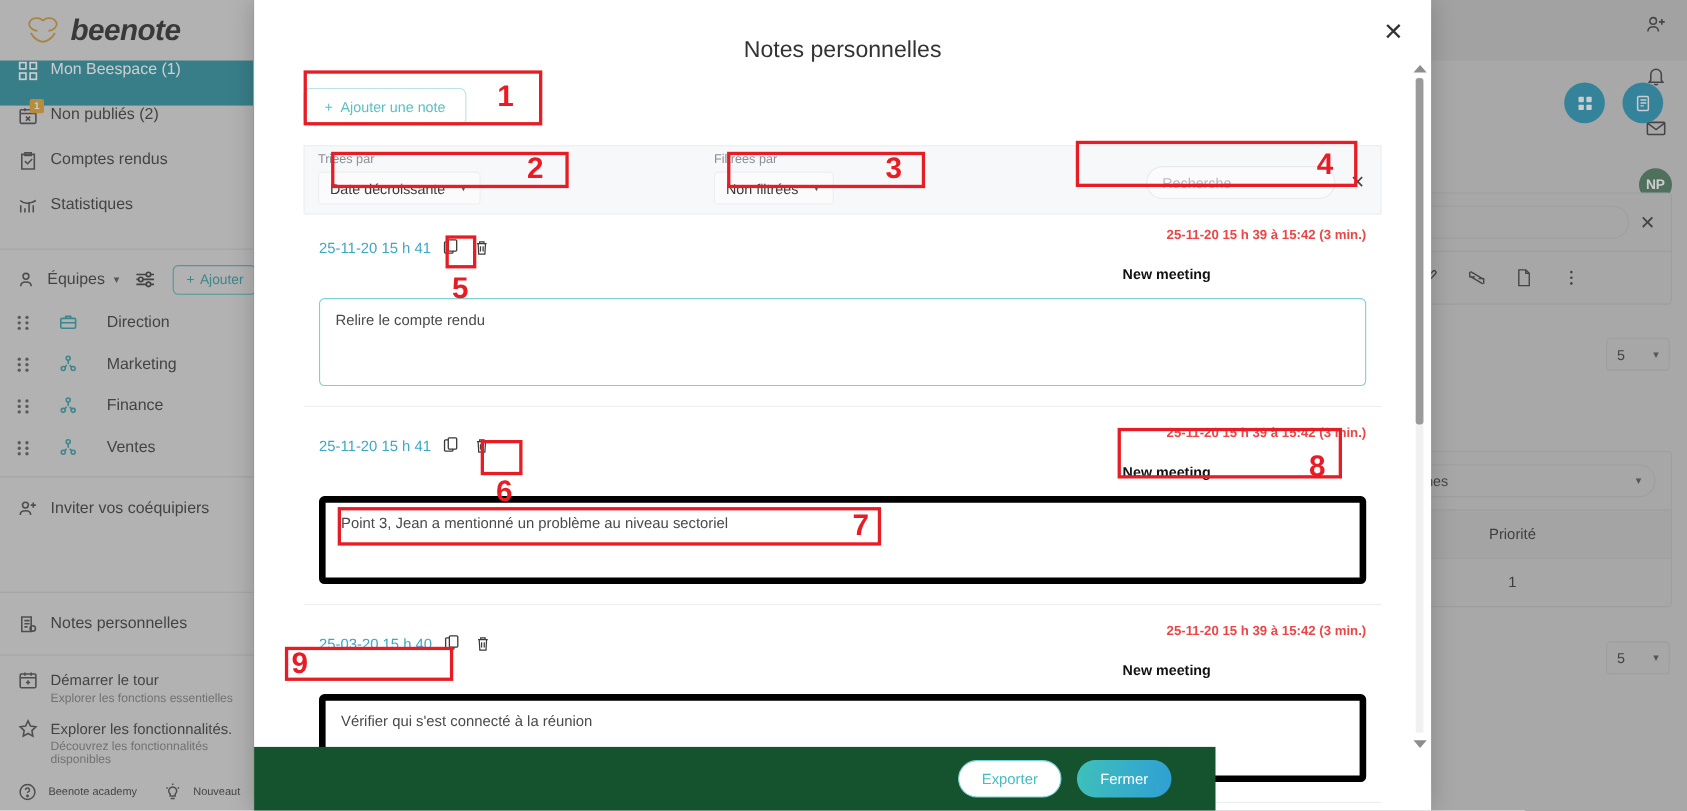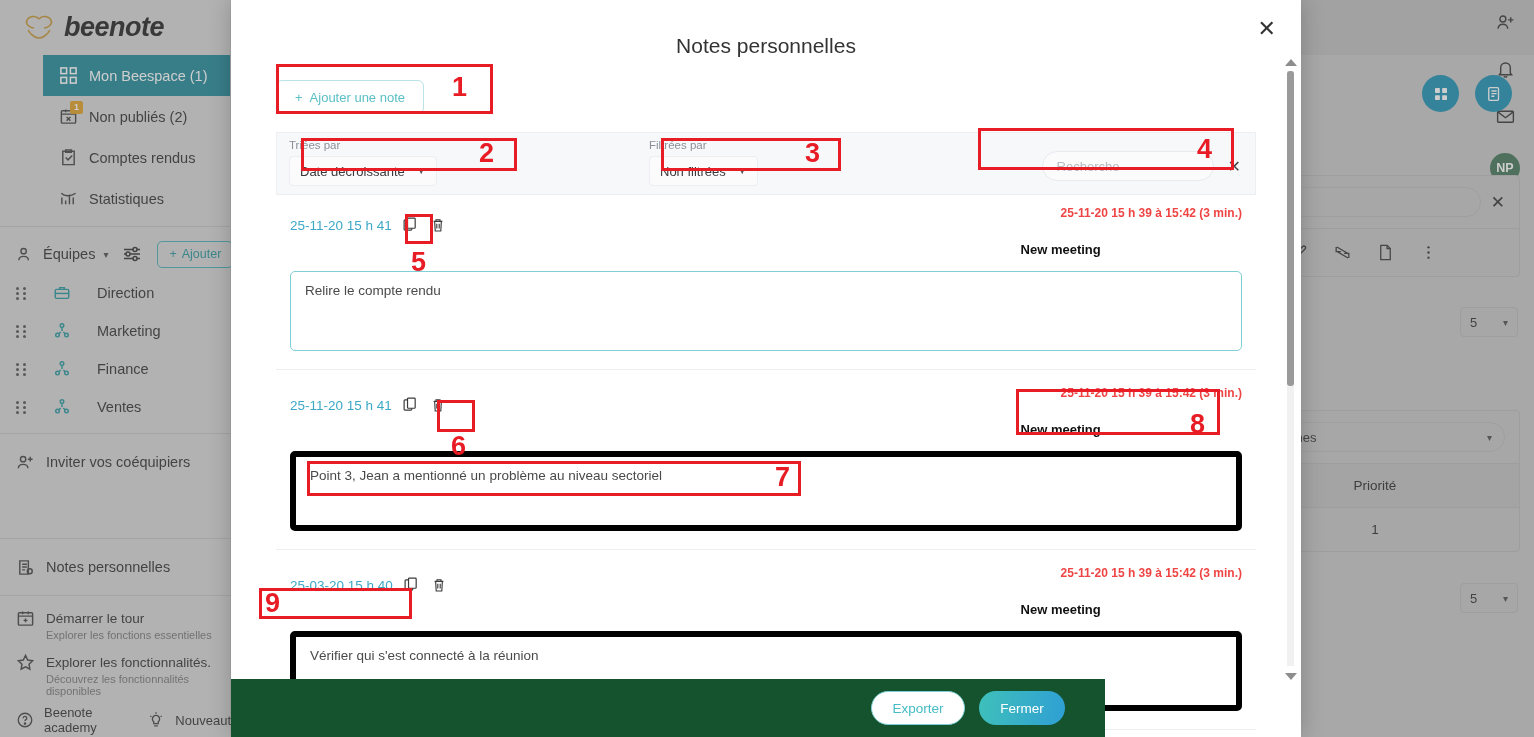--- a/index.html
+++ b/index.html
@@ -15,22 +15,22 @@
 
   .sidebar {
     position: absolute; left: 0; top: 0; width: 231px; height: 737px;
     background: #d8d8d8; border-right: 1px solid #cfcfcf;
   }
   .logo-row { height: 55px; display: flex; align-items: center; padding-left: 22px; gap: 8px; font-style: italic; }
   .logo-mark { width: 34px; height: 26px; position: relative; }
   .logo-text { font-size: 27px; font-weight: 700; color: #2c2c2c; letter-spacing: -0.5px; }
 
   .nav-item {
-    height: 41px; display: flex; align-items: center; gap: 11px;
-    padding-left: 16px; font-size: 14.5px; color: #3a3a3a; position: relative; margin-left: 43px;
+    height: 41px; display: flex; gap: 11px;
+    padding-left: 16px; font-size: 14.5px; color: #3a3a3a; position: relative;
   }
   .nav-item.active { background: #2a8f9e; color: #ffffff; }
   .nav-ico { width: 19px; height: 19px; flex: none; position: relative; color: #4a4a4a; }
   .nav-item.active .nav-ico { color: #fff; }
   .badge-sq {
     position: absolute; top: -6px; left: 11px; width: 13px; height: 13px;
     background: #e0a32e; color: #fff; font-size: 9px; line-height: 13px;
     text-align: center; border-radius: 2px; font-weight: 700;
   }
 
@@ -49,21 +49,21 @@
   .team-row { height: 38px; display: flex; align-items: center; gap: 26px; padding-left: 16px; font-size: 14.5px; color: #3a3a3a; }
   .grip { width: 11px; height: 15px; display: grid; grid-template-columns: 4px 4px; gap: 2px 3px; align-content: center; }
   .grip i { width: 3px; height: 3px; background: #5a5a5a; border-radius: 50%; display: block; }
   .team-ico { width: 18px; height: 18px; position: relative; color: #2f9ba3; }
 
   .sb-bottom { position: absolute; left: 0; bottom: 0; width: 231px; }
   .np-row { height: 42px; display: flex; align-items: center; gap: 11px; padding-left: 16px; font-size: 14.5px; color: #3a3a3a; }
   .tour-row { padding: 6px 0 6px 16px; }
   .tour-main { display: flex; align-items: center; gap: 11px; font-size: 13.5px; color: #3a3a3a; }
   .tour-sub { font-size: 11px; color: #7d7d7d; padding-left: 30px; margin-top: 1px; }
-  .acad-row { height: 34px; display: flex; align-items: center; gap: 9px; padding-left: 16px; font-size: 13px; color: #3a3a3a; }
+  .acad-row { height: 34px; display: flex; align-items: center; gap: 9px; padding-left: 16px; font-size: 10px; color: #3a3a3a; }
 
   .main-bg { position: absolute; left: 231px; top: 0; right: 0; height: 737px; background: #cacaca; }
   .topbar { position: absolute; left: 231px; top: 0; right: 0; height: 55px; background: #c2c2c2; }
   .topbar-icons { position: absolute; right: 14px; top: 12px; display: flex; align-items: center; gap: 26px; flex-direction: column; }
   .tb-ico { width: 21px; height: 21px; color: #3d3d3d; position: relative; }
   .avatar { width: 30px; height: 30px; border-radius: 50%; background: #4b7a5f; color: #fff;
             font-size: 12.5px; font-weight: 700; display: flex; align-items: center; justify-content: center; }
 
   .fab-row { position: absolute; right: 22px; top: 75px; display: flex; gap: 16px; }
   .fab { width: 37px; height: 37px; border-radius: 50%; background: #2596b8; display: flex; align-items: center; justify-content: center; color: #fff; }

